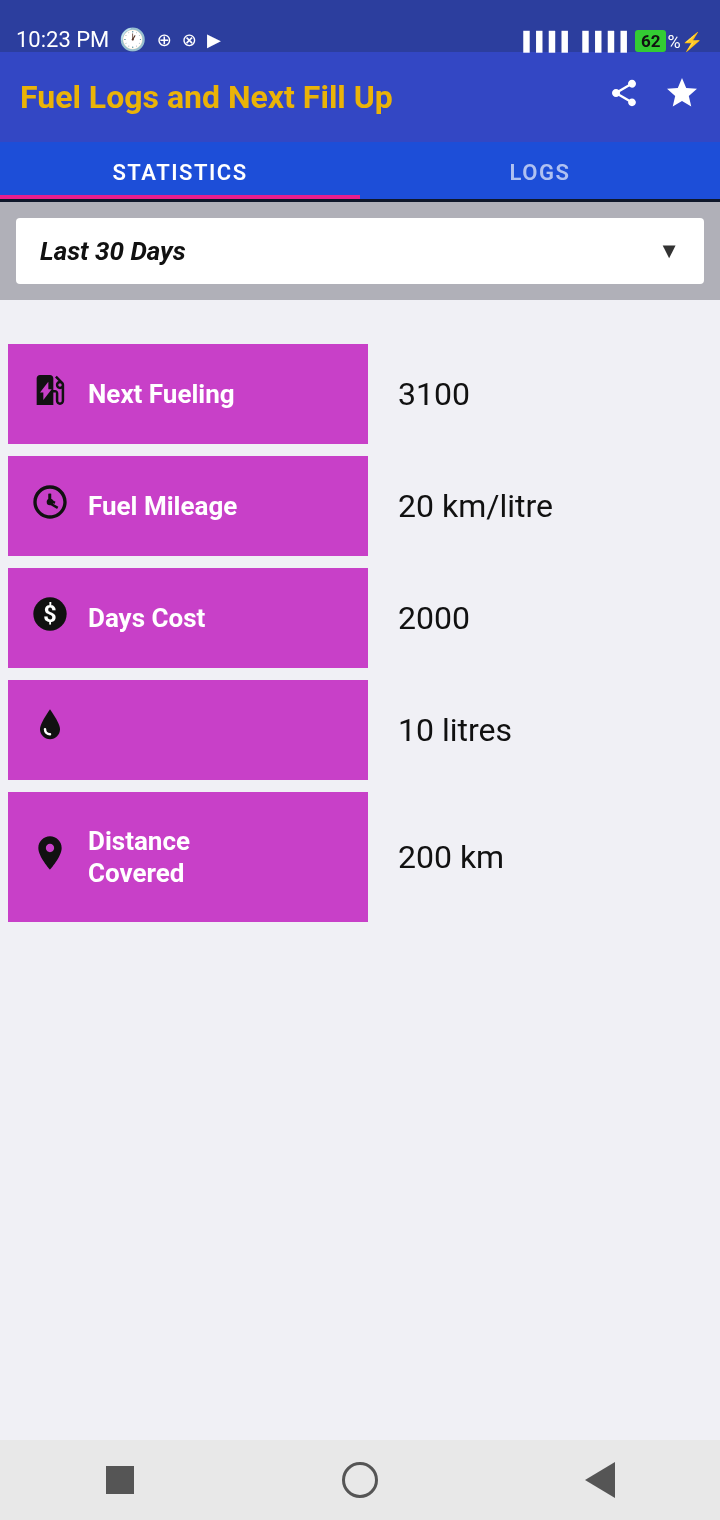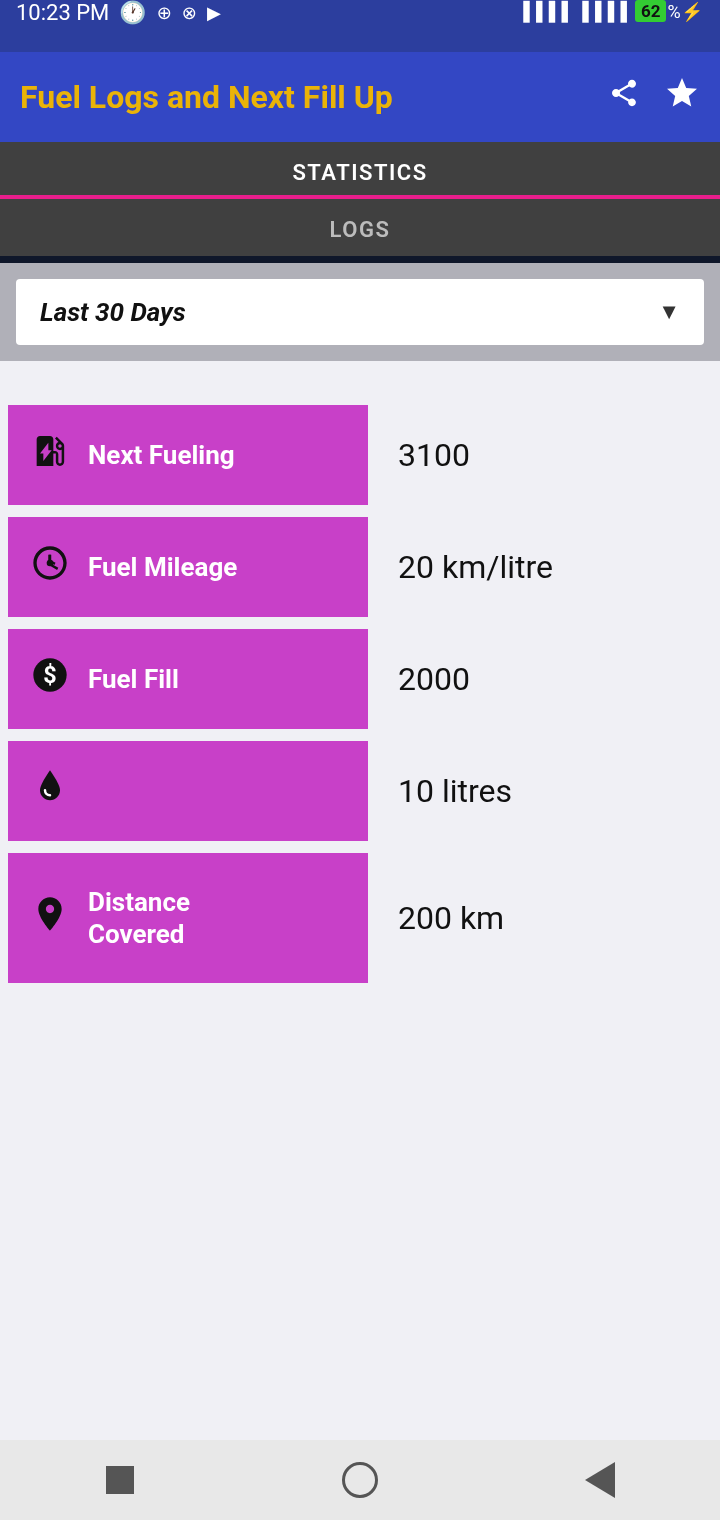--- a/index.html
+++ b/index.html
@@ -11,21 +11,21 @@
       font-family: 'Roboto', Arial, sans-serif;
       overflow-x: hidden;
     }
 
     
     .status-bar {
       background: #2c3e9e;
       color: white;
       height: 52px;
       display: flex;
-      align-items: flex-start;
+      align-items: flex-end;
       justify-content: space-between;
       padding: 0 16px;
       font-size: 22px;
       font-weight: 400;
     }
     .status-bar-left {
       display: flex;
       align-items: center;
       gap: 10px;
     }
@@ -56,24 +56,23 @@
       gap: 24px;
     }
     .header-icon {
       color: white;
       font-size: 32px;
       cursor: pointer;
     }
 
     
     .tabs-container {
-      background: #404040;
-      display: flex;
-      border-bottom: 7px solid #0f172a;
-      flex-direction: column;
+      background: #1d4ed8;
+      display: flex;
+      border-bottom: 3px solid #0f172a;
     }
     .tab {
       flex: 1;
       text-align: center;
       padding: 18px 0 14px;
       color: white;
       font-size: 22px;
       font-weight: 600;
       letter-spacing: 1.5px;
       cursor: pointer;
@@ -296,21 +295,21 @@
   </div>
 
   <div class="stat-row">
     <div class="stat-label-box">
       <span class="stat-icon">
         <svg width="40" height="40" viewBox="0 0 24 24" fill="#111">
           <circle cx="12" cy="12" r="10" fill="#111"></circle>
           <text x="12" y="17" text-anchor="middle" font-size="14" fill="white" font-weight="bold">$</text>
         </svg>
       </span>
-      <span class="stat-label-text">Fuel Fill</span>
+      <span class="stat-label-text">Days Cost</span>
     </div>
     <div class="stat-value-box">
       <span class="stat-value">2000</span>
     </div>
   </div>
 
   <div class="stat-row">
     <div class="stat-label-box">
       <span class="stat-icon">
         <svg width="40" height="40" viewBox="0 0 24 24" fill="#111">

